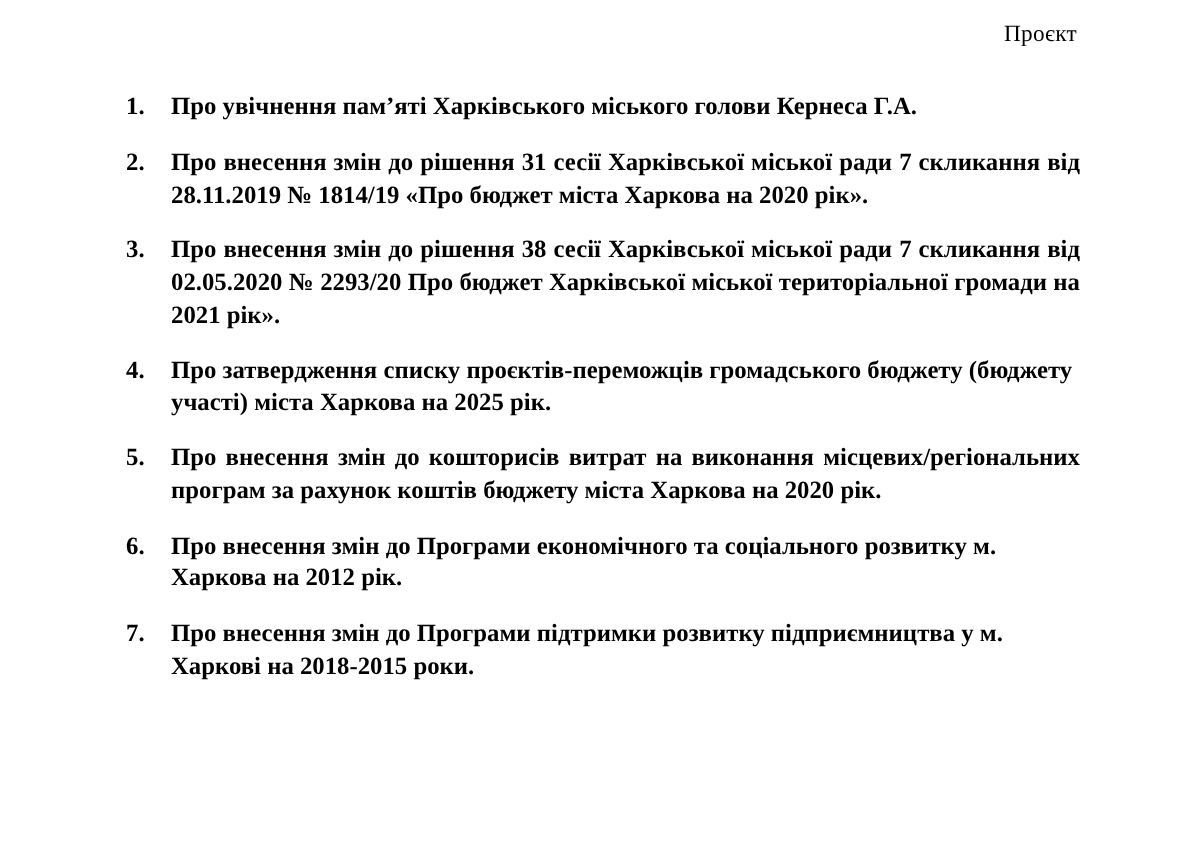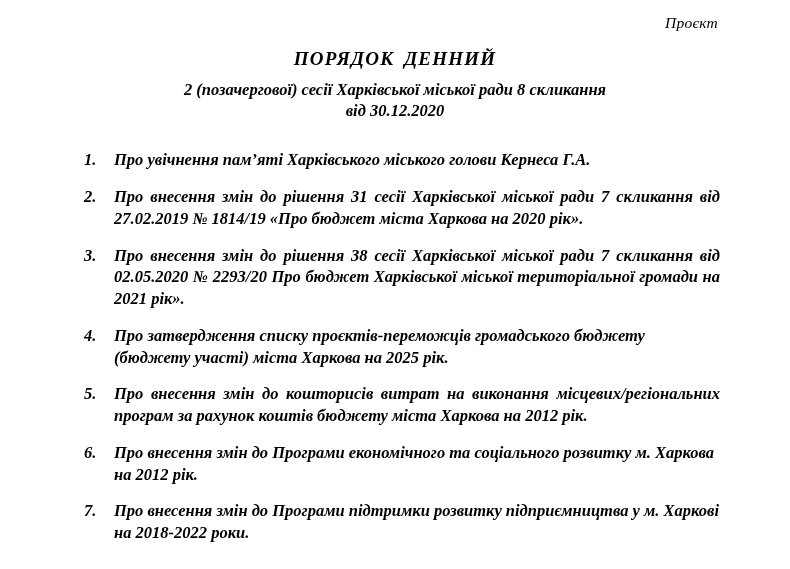--- a/index.html
+++ b/index.html
@@ -14,21 +14,20 @@
     color: #000000;
     position: relative;
     overflow: hidden;
   }
   .page {
     width: 790px;
     height: 515px;
     position: relative;
     box-sizing: border-box;
     padding: 10px 56px 0 56px;
-    font-style: italic;
   }
   .stamp-row {
     text-align: right;
     font-size: 15.5px;
     padding-right: 16px;
     padding-top: 4px;
     letter-spacing: 0.2px;
   }
   .title-block {
     text-align: center;
@@ -80,59 +79,52 @@
     text-align: left;
   }
 </style>
 </head>
 <body>
 
 <div class="page">
 
   <div class="stamp-row">Проєкт</div>
 
-  <div class="title-block">
-    <div class="doc-title">ПОРЯДОК  ДЕННИЙ</div>
-    <div class="doc-subtitle">
-      <span>2 (позачергової) сесії Харківської міської ради 8 скликання</span>
-      <span class="line2">від  30.12.2020</span>
-    </div>
-  </div>
 
   <div class="agenda">
 
     <div class="item">
       <div class="item-num">1.</div>
       <div class="item-text no-justify">Про увічнення пам’яті Харківського міського голови Кернеса Г.А.</div>
     </div>
 
     <div class="item">
       <div class="item-num">2.</div>
-      <div class="item-text">Про внесення змін до рішення 31 сесії Харківської міської ради 7 скликання від 27.02.2019 № 1814/19 «Про бюджет міста Харкова на 2020 рік».</div>
+      <div class="item-text">Про внесення змін до рішення 31 сесії Харківської міської ради 7 скликання від 28.11.2019 № 1814/19 «Про бюджет міста Харкова на 2020 рік».</div>
     </div>
 
     <div class="item">
       <div class="item-num">3.</div>
       <div class="item-text">Про внесення змін до рішення 38 сесії Харківської міської ради 7 скликання від 02.05.2020 № 2293/20 Про бюджет Харківської міської територіальної громади на 2021 рік».</div>
     </div>
 
     <div class="item">
       <div class="item-num">4.</div>
       <div class="item-text no-justify">Про затвердження списку проєктів-переможців громадського бюджету (бюджету участі) міста Харкова на 2025 рік.</div>
     </div>
 
     <div class="item">
       <div class="item-num">5.</div>
-      <div class="item-text">Про внесення змін до кошторисів витрат на виконання місцевих/регіональних програм за рахунок коштів бюджету міста Харкова на 2012 рік.</div>
+      <div class="item-text">Про внесення змін до кошторисів витрат на виконання місцевих/регіональних програм за рахунок коштів бюджету міста Харкова на 2020 рік.</div>
     </div>
 
     <div class="item">
       <div class="item-num">6.</div>
       <div class="item-text no-justify">Про внесення змін до Програми економічного та соціального розвитку м. Харкова на 2012 рік.</div>
     </div>
 
     <div class="item">
       <div class="item-num">7.</div>
-      <div class="item-text no-justify">Про внесення змін до Програми підтримки розвитку підприємництва у м. Харкові на 2018-2022 роки.</div>
+      <div class="item-text no-justify">Про внесення змін до Програми підтримки розвитку підприємництва у м. Харкові на 2018-2015 роки.</div>
     </div>
 
   </div>
 </div>
 
 </body></html>

